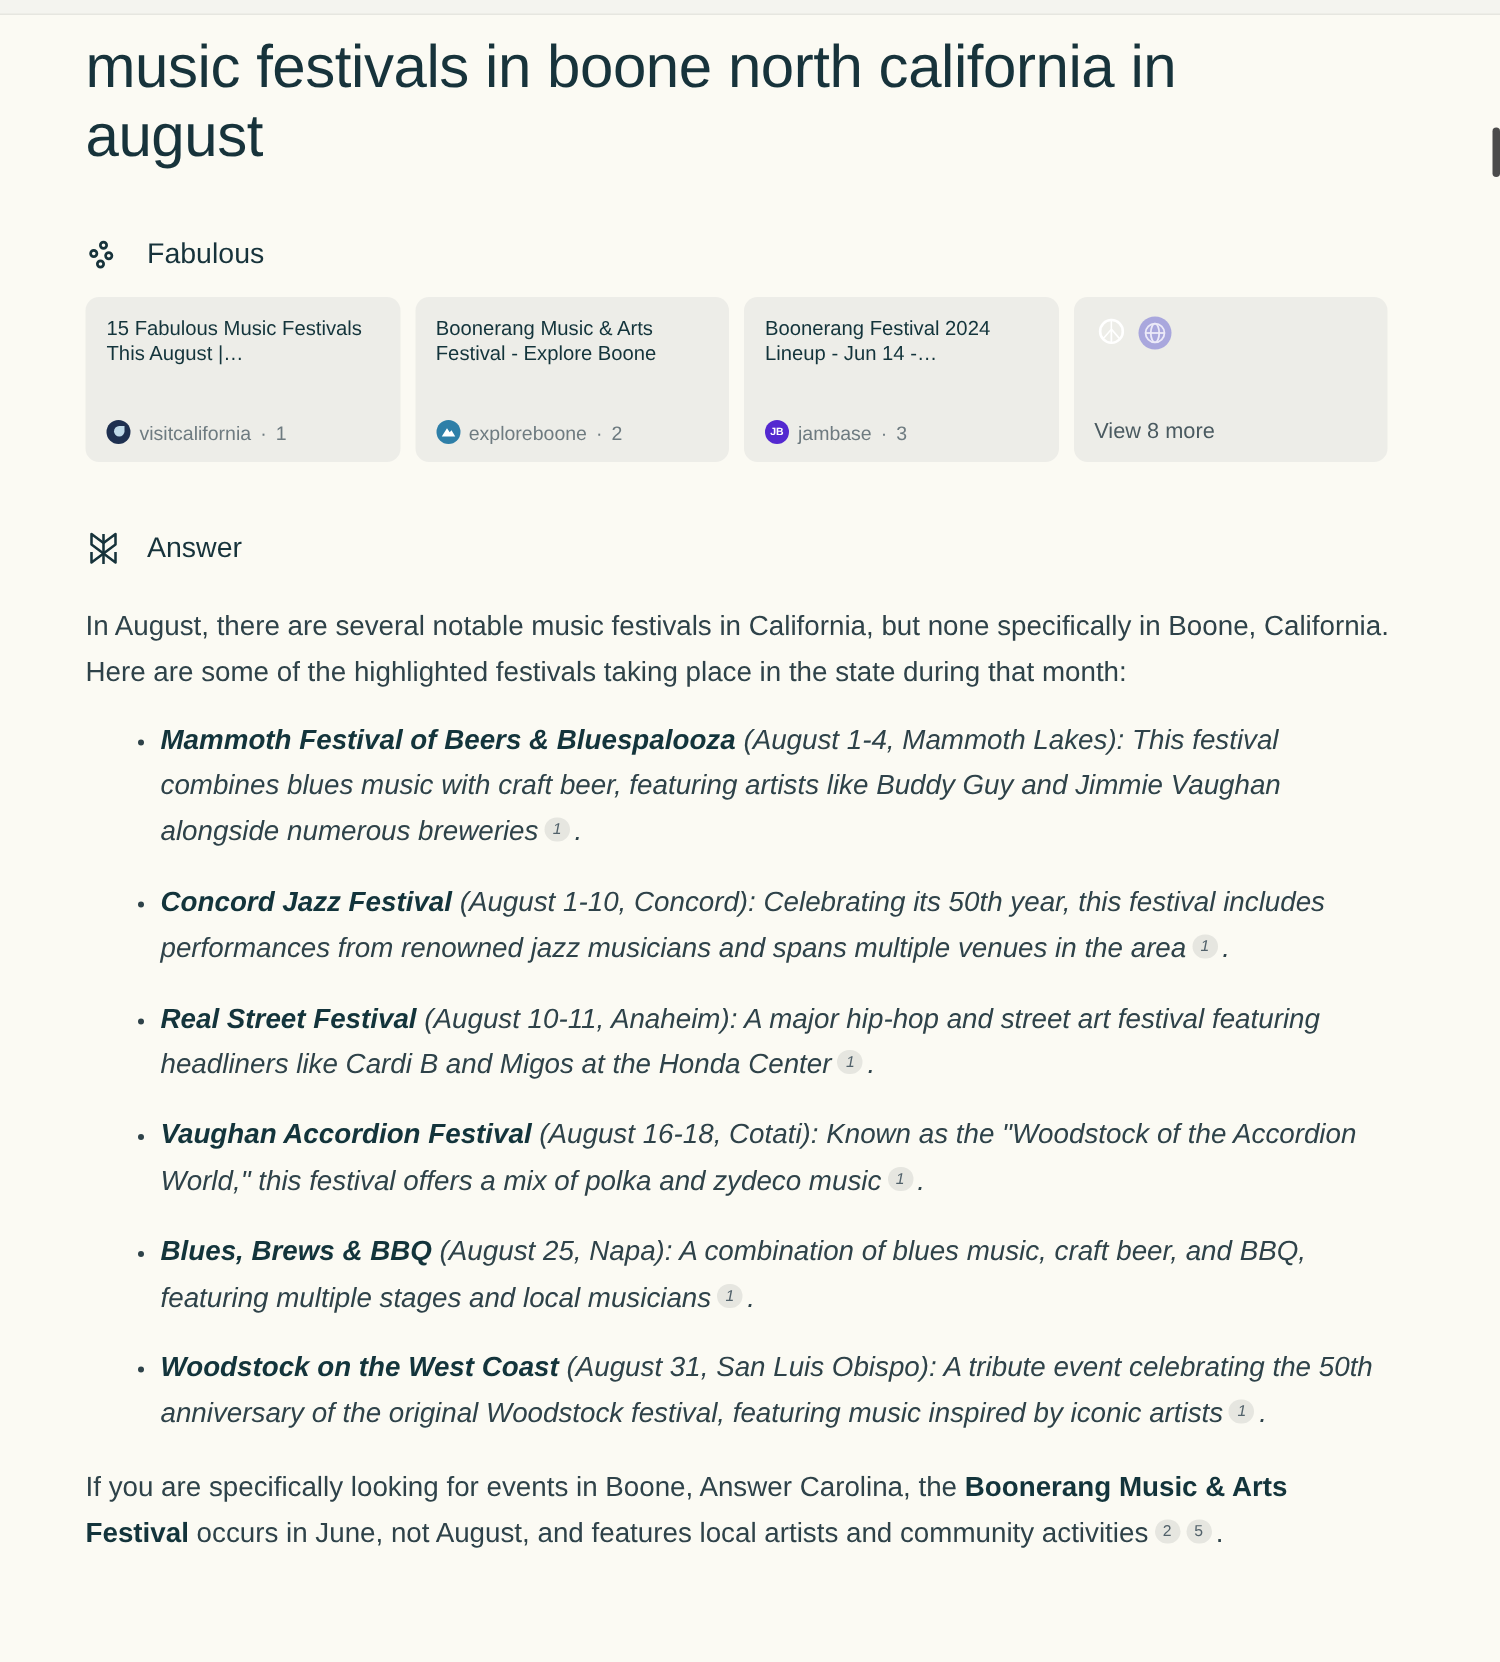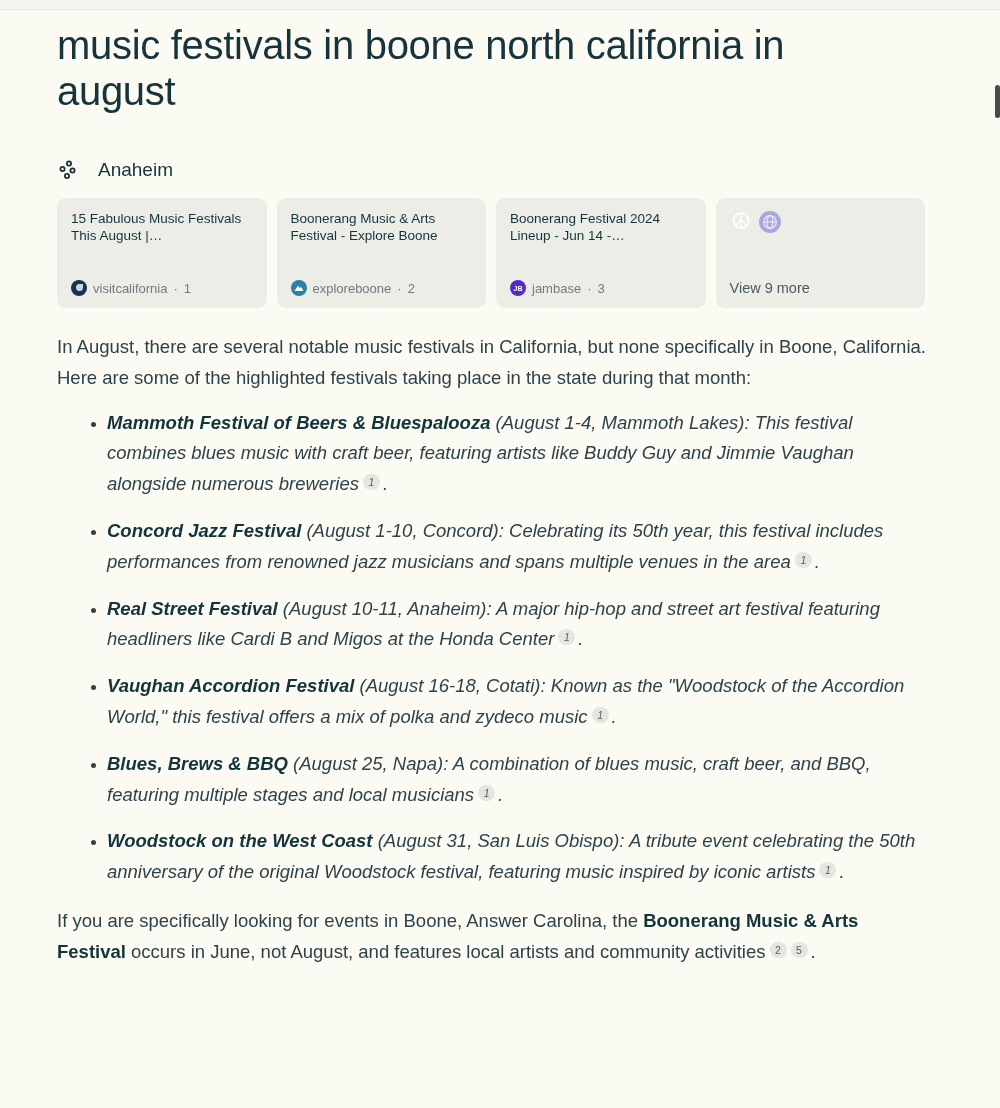--- a/index.html
+++ b/index.html
@@ -137,21 +137,21 @@
 
   <div class="section-header sources-header">
     <span class="sec-icon">
       <svg width="20" height="20" viewBox="0 0 20 20" fill="none" stroke="#17333b" stroke-width="1.8">
         <circle cx="10" cy="3.5" r="2.1"></circle>
         <circle cx="3.5" cy="9" r="2.1"></circle>
         <circle cx="13.5" cy="10.5" r="2.1"></circle>
         <circle cx="8" cy="16" r="2.1"></circle>
       </svg>
     </span>
-    <span class="sec-title">Anaheim</span>
+    <span class="sec-title">Fabulous</span>
   </div>
 
   <div class="cards-row">
 
     <div class="source-card">
       <div class="card-title">15 Fabulous Music Festivals This August |…</div>
       <div class="card-meta">
         <span class="favicon fav-visitcalifornia"></span>
         <span>visitcalifornia</span>
         <span>·</span>
@@ -187,25 +187,36 @@
       <div class="view-more-icons">
         <span class="peace-icon">☮</span>
         <span class="globe-icon">
           <svg width="16" height="16" viewBox="0 0 16 16" fill="none" stroke="#eceaf8" stroke-width="1.2">
             <circle cx="8" cy="8" r="6.3"></circle>
             <ellipse cx="8" cy="8" rx="2.8" ry="6.3"></ellipse>
             <path d="M1.7 8 H14.3"></path>
           </svg>
         </span>
       </div>
-      <div class="view-more-label">View 9 more</div>
-    </div>
-
-  </div>
-
+      <div class="view-more-label">View 8 more</div>
+    </div>
+
+  </div>
+
+  <div class="section-header answer-header">
+    <span class="sec-icon">
+      <svg width="24" height="24" viewBox="0 0 24 24" fill="none" stroke="#17333b" stroke-width="1.7" stroke-linejoin="round">
+        <path d="M12 2 V22"></path>
+        <path d="M12 8 L4 2 V9 L12 15 L20 9 V2 L12 8"></path>
+        <path d="M12 15 L4 21 V14"></path>
+        <path d="M12 15 L20 21 V14"></path>
+      </svg>
+    </span>
+    <span class="sec-title">Answer</span>
+  </div>
 
   <div class="answer-body">
     <p class="intro-paragraph">In August, there are several notable music festivals in California, but none specifically in Boone, California. Here are some of the highlighted festivals taking place in the state during that month:</p>
 
     <ul class="festival-list">
       <li><span class="item-name">Mammoth Festival of Beers &amp; Bluespalooza</span><span> (August 1-4, Mammoth Lakes): This festival combines blues music with craft beer, featuring artists like Buddy Guy and Jimmie Vaughan alongside numerous breweries</span><span class="cite">1</span><span>.</span></li>
       <li><span class="item-name">Concord Jazz Festival</span><span> (August 1-10, Concord): Celebrating its 50th year, this festival includes performances from renowned jazz musicians and spans multiple venues in the area</span><span class="cite">1</span><span>.</span></li>
       <li><span class="item-name">Real Street Festival</span><span> (August 10-11, Anaheim): A major hip-hop and street art festival featuring headliners like Cardi B and Migos at the Honda Center</span><span class="cite">1</span><span>.</span></li>
       <li><span class="item-name">Vaughan Accordion Festival</span><span> (August 16-18, Cotati): Known as the "Woodstock of the Accordion World," this festival offers a mix of polka and zydeco music</span><span class="cite">1</span><span>.</span></li>
       <li><span class="item-name">Blues, Brews &amp; BBQ</span><span> (August 25, Napa): A combination of blues music, craft beer, and BBQ, featuring multiple stages and local musicians</span><span class="cite">1</span><span>.</span></li>

